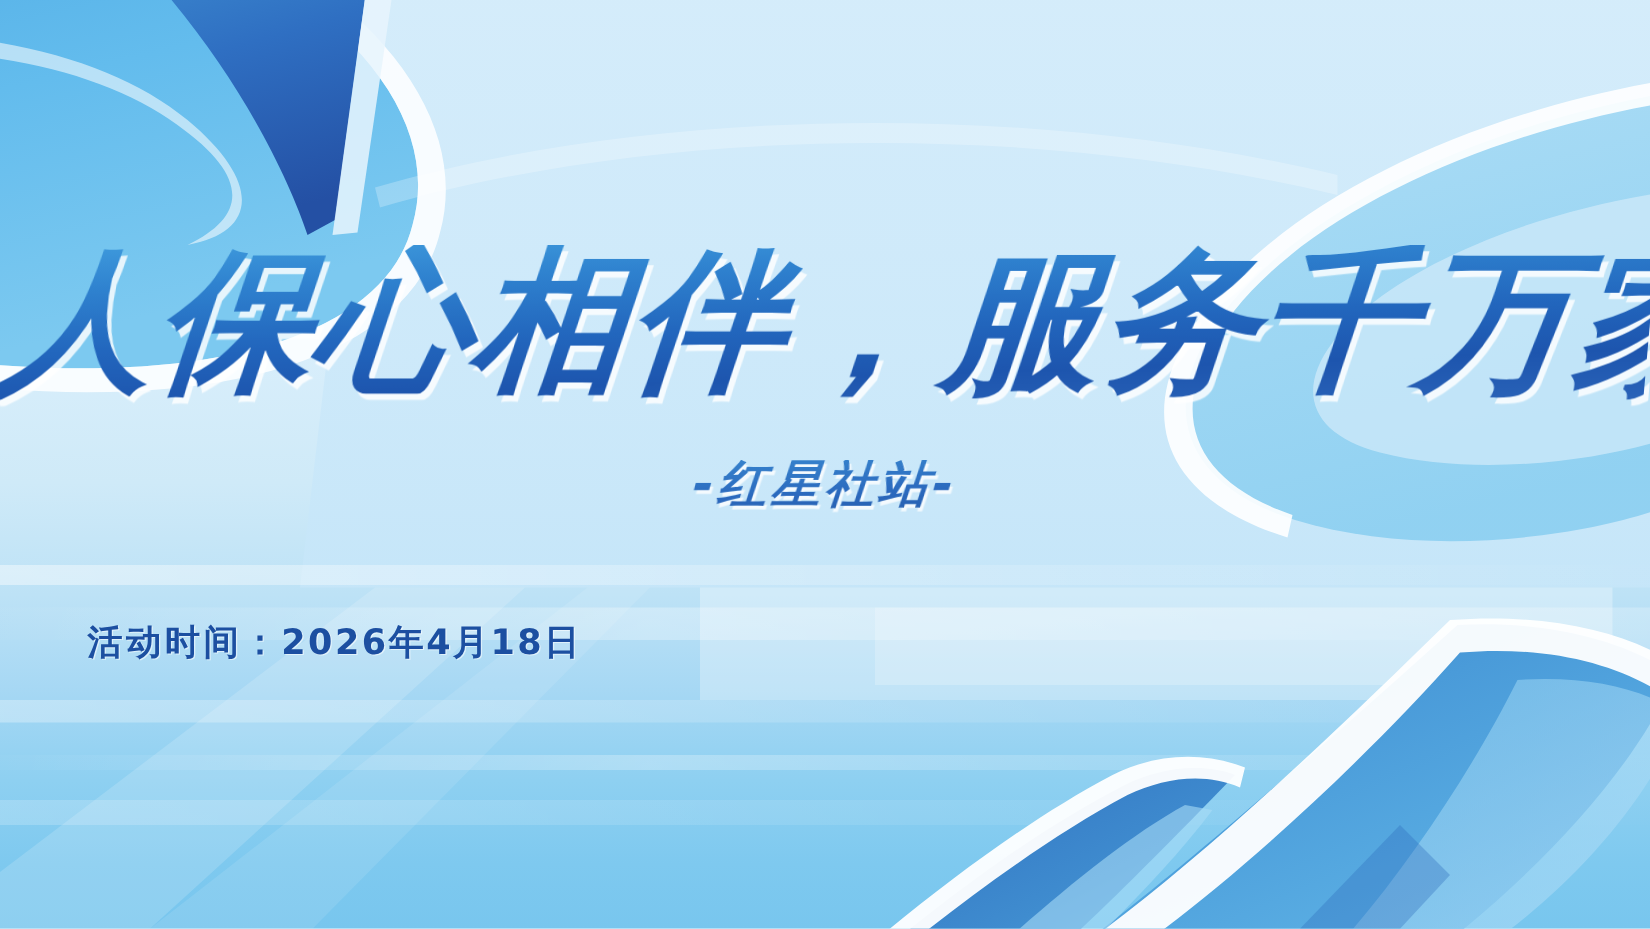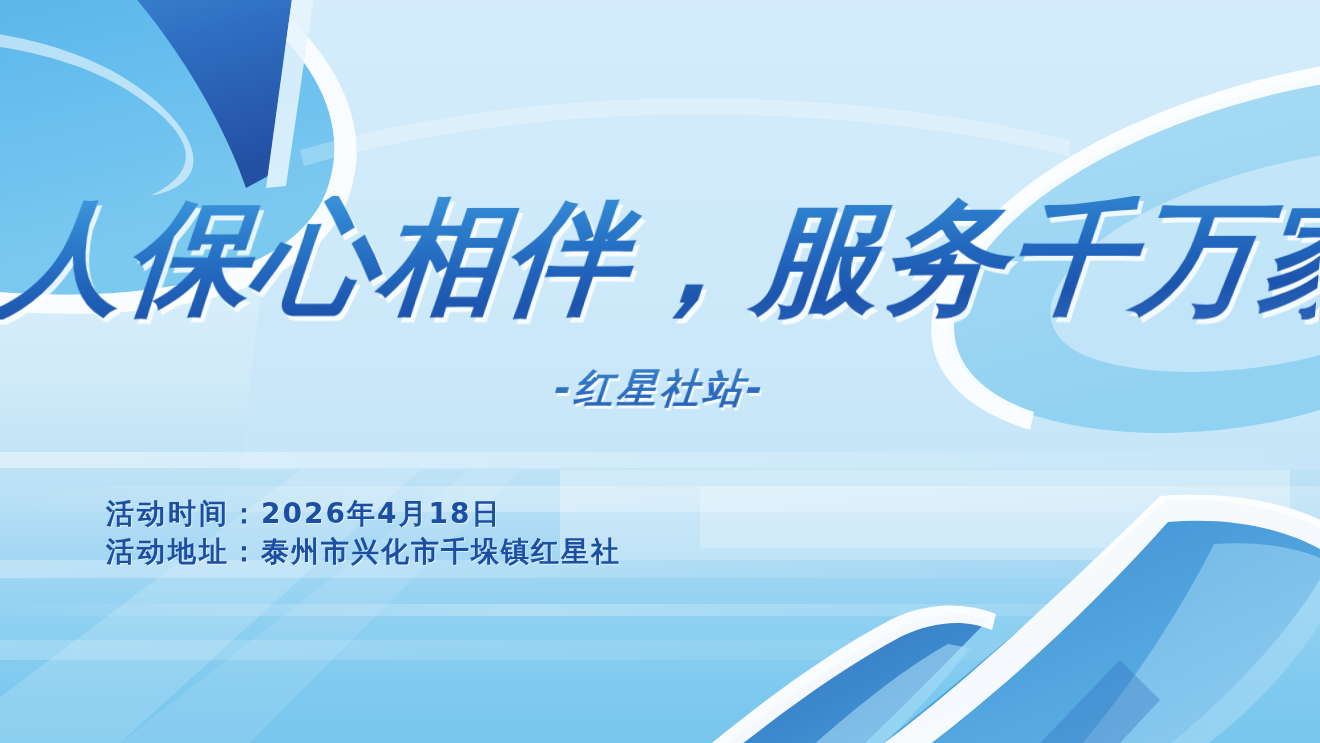--- a/index.html
+++ b/index.html
@@ -97,21 +97,20 @@
   }
   .info-line {
     font-size: 28px;
     line-height: 38px;
     font-weight: 700;
     letter-spacing: 2px;
     color: #1c4fa1;
     font-family: "DejaVu Sans", "Liberation Sans", sans-serif;
     text-shadow: 1px 1px 0 rgba(255,255,255,0.55);
     white-space: nowrap;
-    margin-left: 36px;
   }
   .info-line .label { letter-spacing: 3px; }
 </style>
 </head>
 <body>
 
 <div id="banner">
 
   <div class="bg-layer">
     <svg viewBox="0 0 1320 743" xmlns="http://www.w3.org/2000/svg" aria-hidden="true">
@@ -224,19 +223,16 @@
   <div class="text-layer">
 
     <div class="headline">人保心相伴，服务千万家</div>
 
     <div class="subtitle">-红星社站-</div>
 
     <div class="info-block">
       <div class="info-line">
         <span class="label">活动时间：</span><span class="value">2026年4月18日</span>
       </div>
-      <div class="info-line">
-        <span class="label">活动地址：</span><span class="value">泰州市兴化市千垛镇红星社</span>
-      </div>
     </div>
 
   </div>
 </div>
 
 </body></html>

